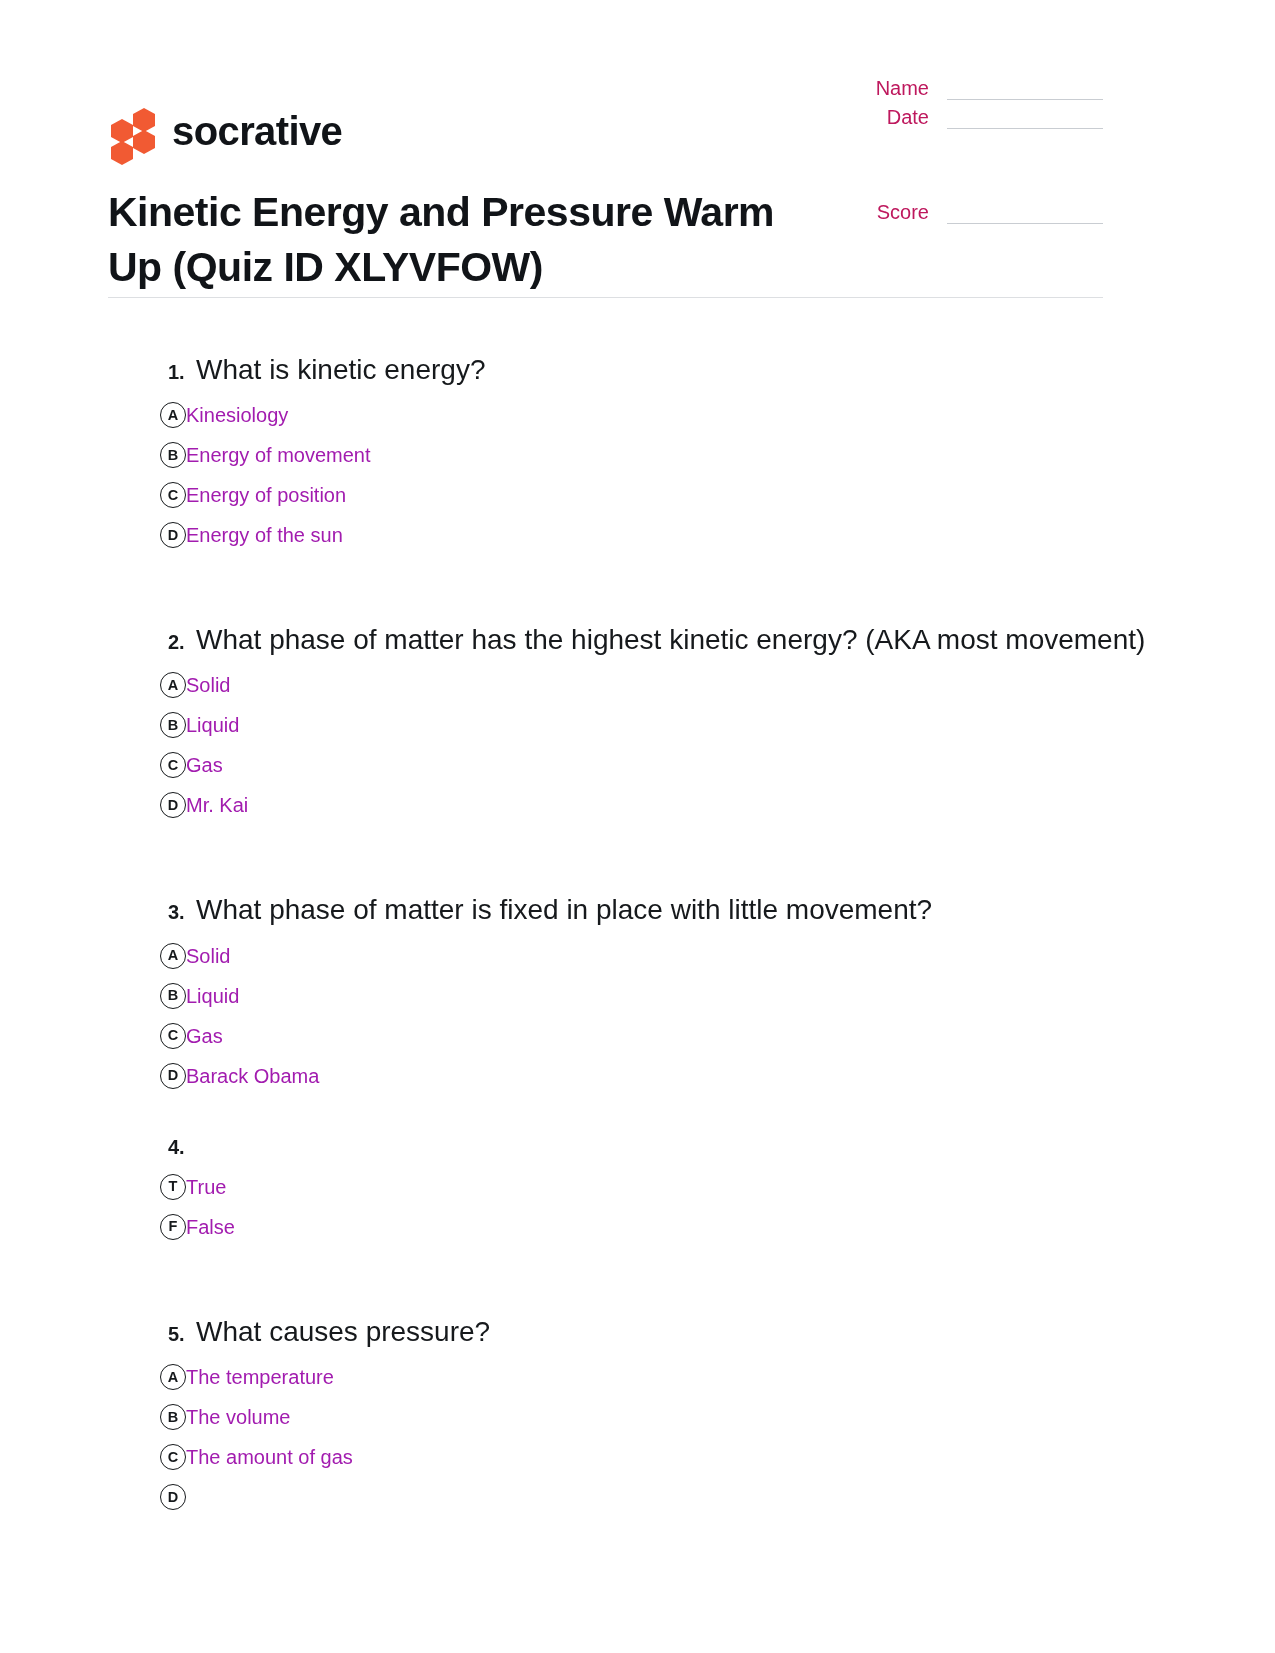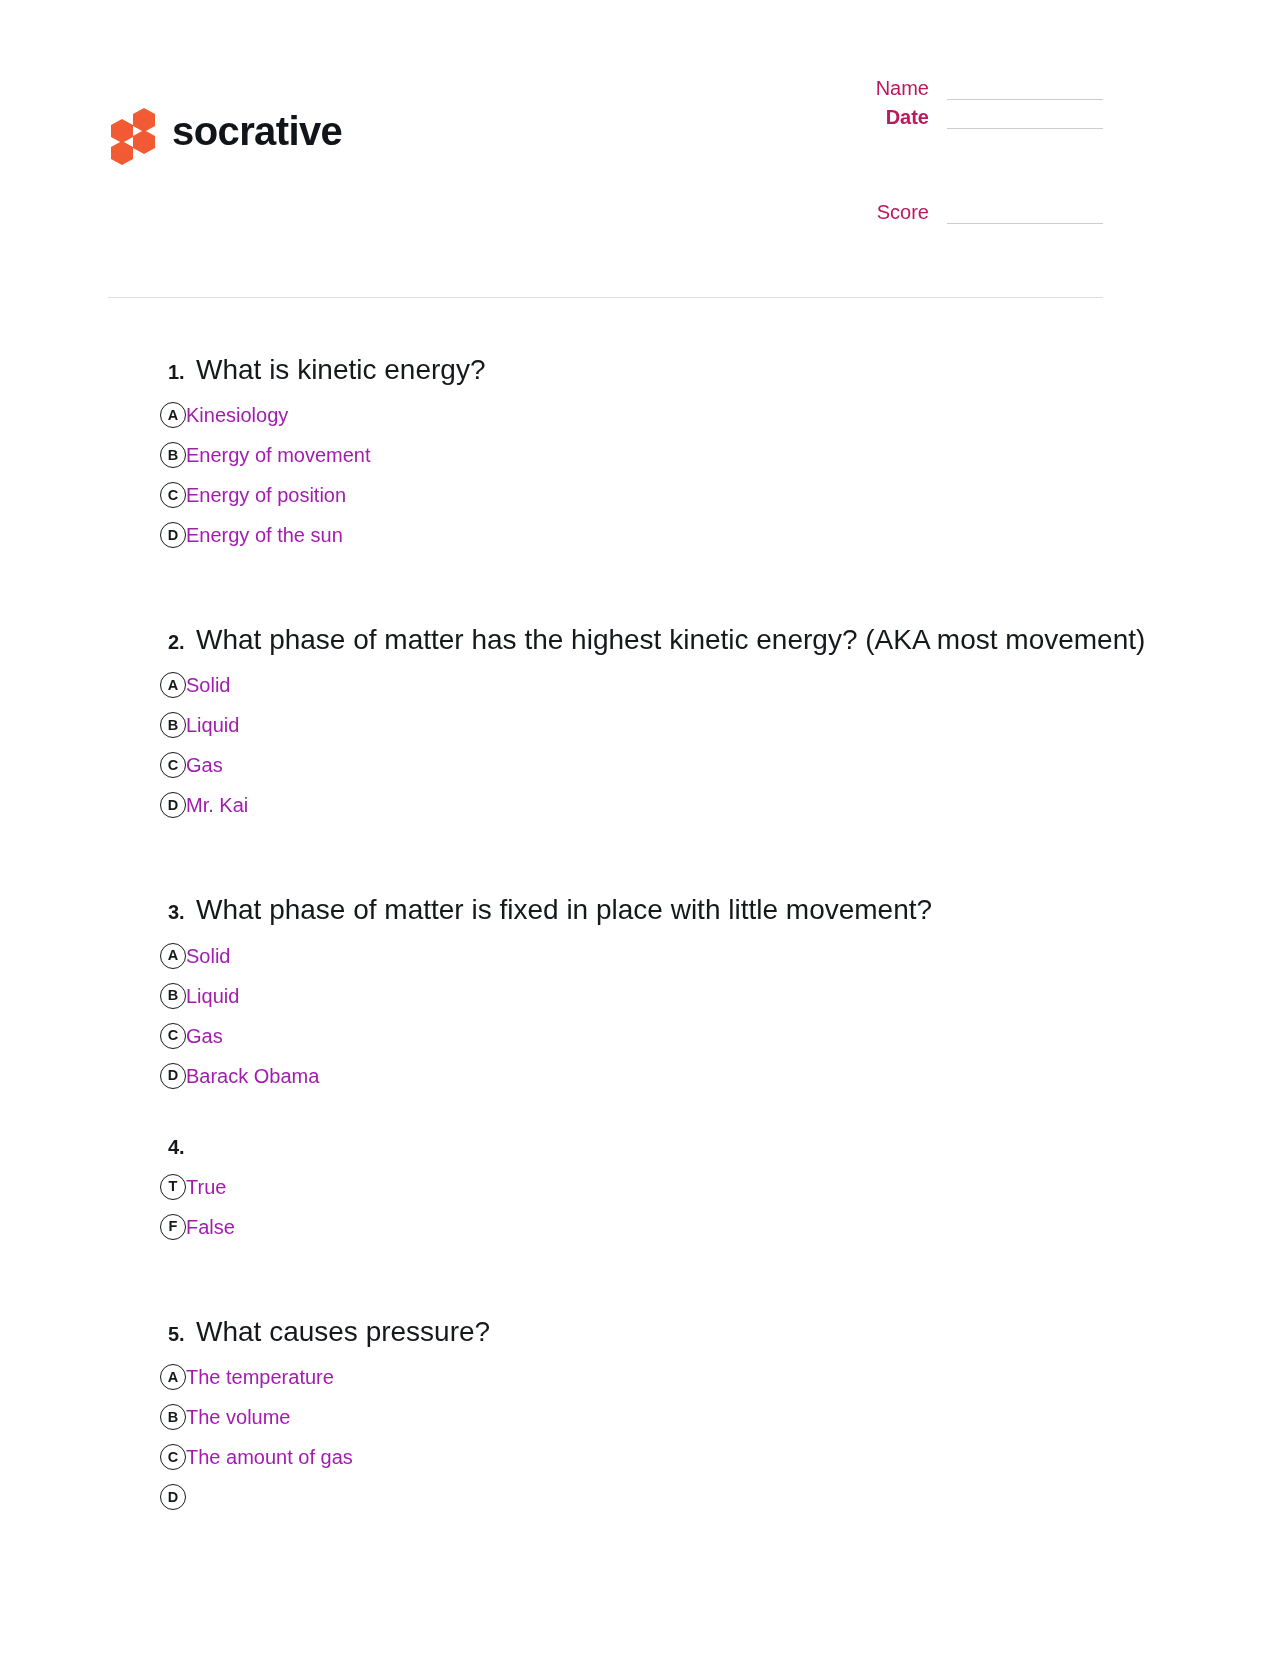--- a/index.html
+++ b/index.html
@@ -80,21 +80,21 @@
     padding-bottom: 2px;
   }
   .field-line {
     display: inline-block;
     width: 156px;
     border-bottom: 1.6px solid #c9cdd2;
     margin-left: 18px;
     height: 20px;
   }
   #row-name  { top: 78px;  }
-  #row-date  { top: 107px; font-weight: bold; }
+  #row-date  { top: 107px; }
   #row-score { top: 202px; }
 
   
   .quiz-title {
     position: absolute;
     left: 108px;
     top: 158px;
     width: 700px;
     font-size: 41px;
     font-weight: 700;
@@ -199,20 +199,21 @@
       <span class="field-line"></span>
     </div>
 
     <div class="field-row" id="row-score">
       <span class="field-label">Score</span>
       <span class="field-line"></span>
     </div>
 
   </div>
 
+  <h1 class="quiz-title">Kinetic Energy and Pressure Warm Up (Quiz ID XLYVFOW)</h1>
 
   <div class="divider"></div>
 
   <div class="questions">
       <div class="question-block">
         <div class="q-head">
           <span class="q-num">1.</span>
           <span class="q-text">What is kinetic energy?</span>
         </div>
         <div class="options">

